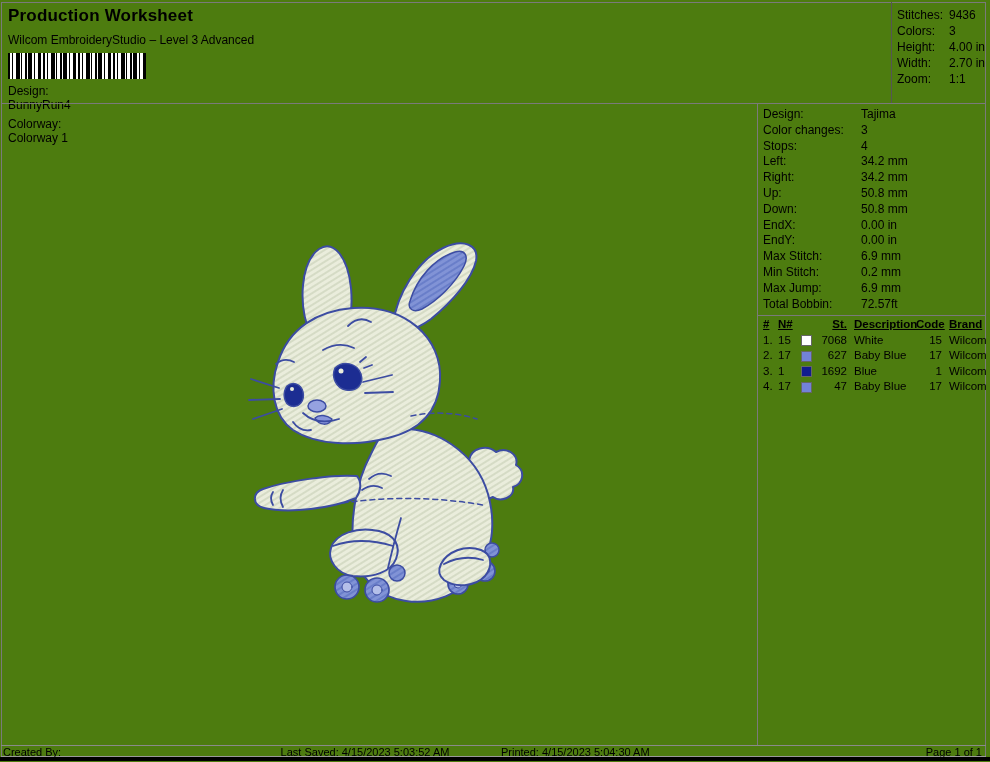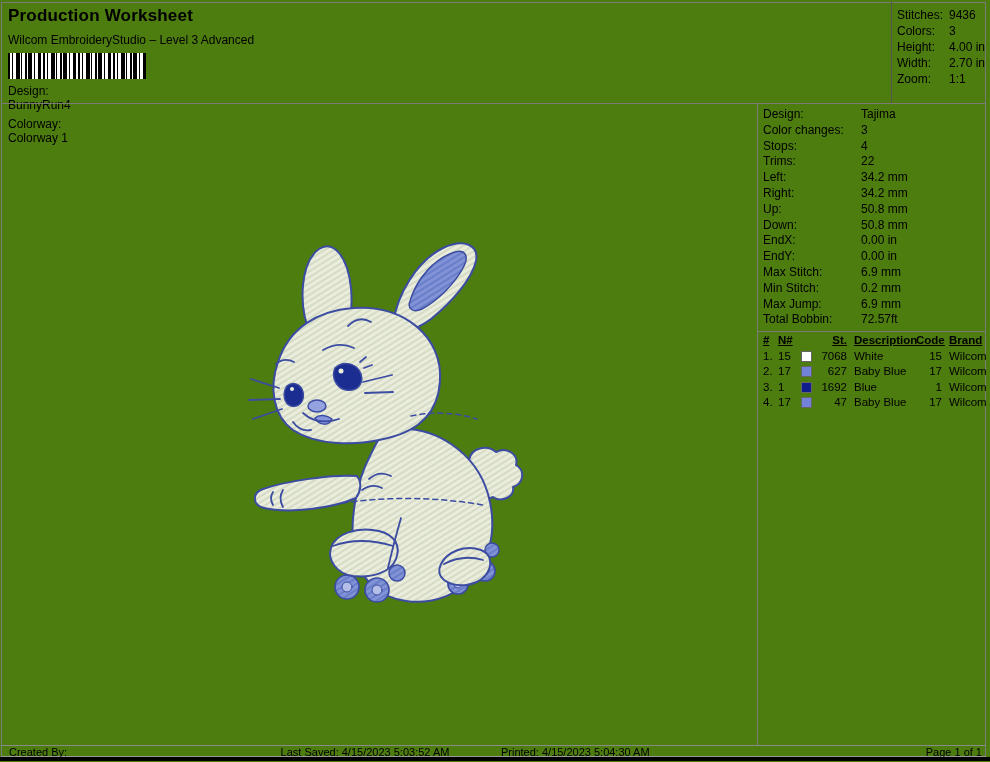--- a/index.html
+++ b/index.html
@@ -52,21 +52,21 @@
   .brand-cell { padding-left:5px; }
 
   
   .canvas { position:absolute; left:1px; top:104px; width:756px; height:641px; }
   .bunny-svg { position:absolute; left:244px; top:112px; }
 
   
   .footer { position:absolute; left:1px; top:745px; width:985px; height:12px;
             border-top:1px solid #8a8a8a; display:flex; font-size:11px; }
   .f-cell { border-bottom:1px solid #9a9a9a; line-height:12px; white-space:nowrap; }
-  .f-created { width:228px; padding-left:8px; text-align:left; }
+  .f-created { width:228px; padding-left:2px; text-align:left; }
   .f-saved   { width:272px; text-align:center; }
   .f-printed { width:275px; text-align:left; }
   .f-page    { width:210px; text-align:right; padding-right:4px; }
 </style>
 </head>
 <body>
 
 <div class="page">
 
   <div class="outer-frame"></div>
@@ -191,24 +191,20 @@
       </div>
     <div class="machine-row">
         <span class="m-label">Color changes:</span>
         <span>3</span>
       </div>
     <div class="machine-row">
         <span class="m-label">Stops:</span>
         <span>4</span>
       </div>
     <div class="machine-row">
-        <span class="m-label">Trims:</span>
-        <span>22</span>
-      </div>
-    <div class="machine-row">
         <span class="m-label">Left:</span>
         <span>34.2 mm</span>
       </div>
     <div class="machine-row">
         <span class="m-label">Right:</span>
         <span>34.2 mm</span>
       </div>
     <div class="machine-row">
         <span class="m-label">Up:</span>
         <span>50.8 mm</span>

